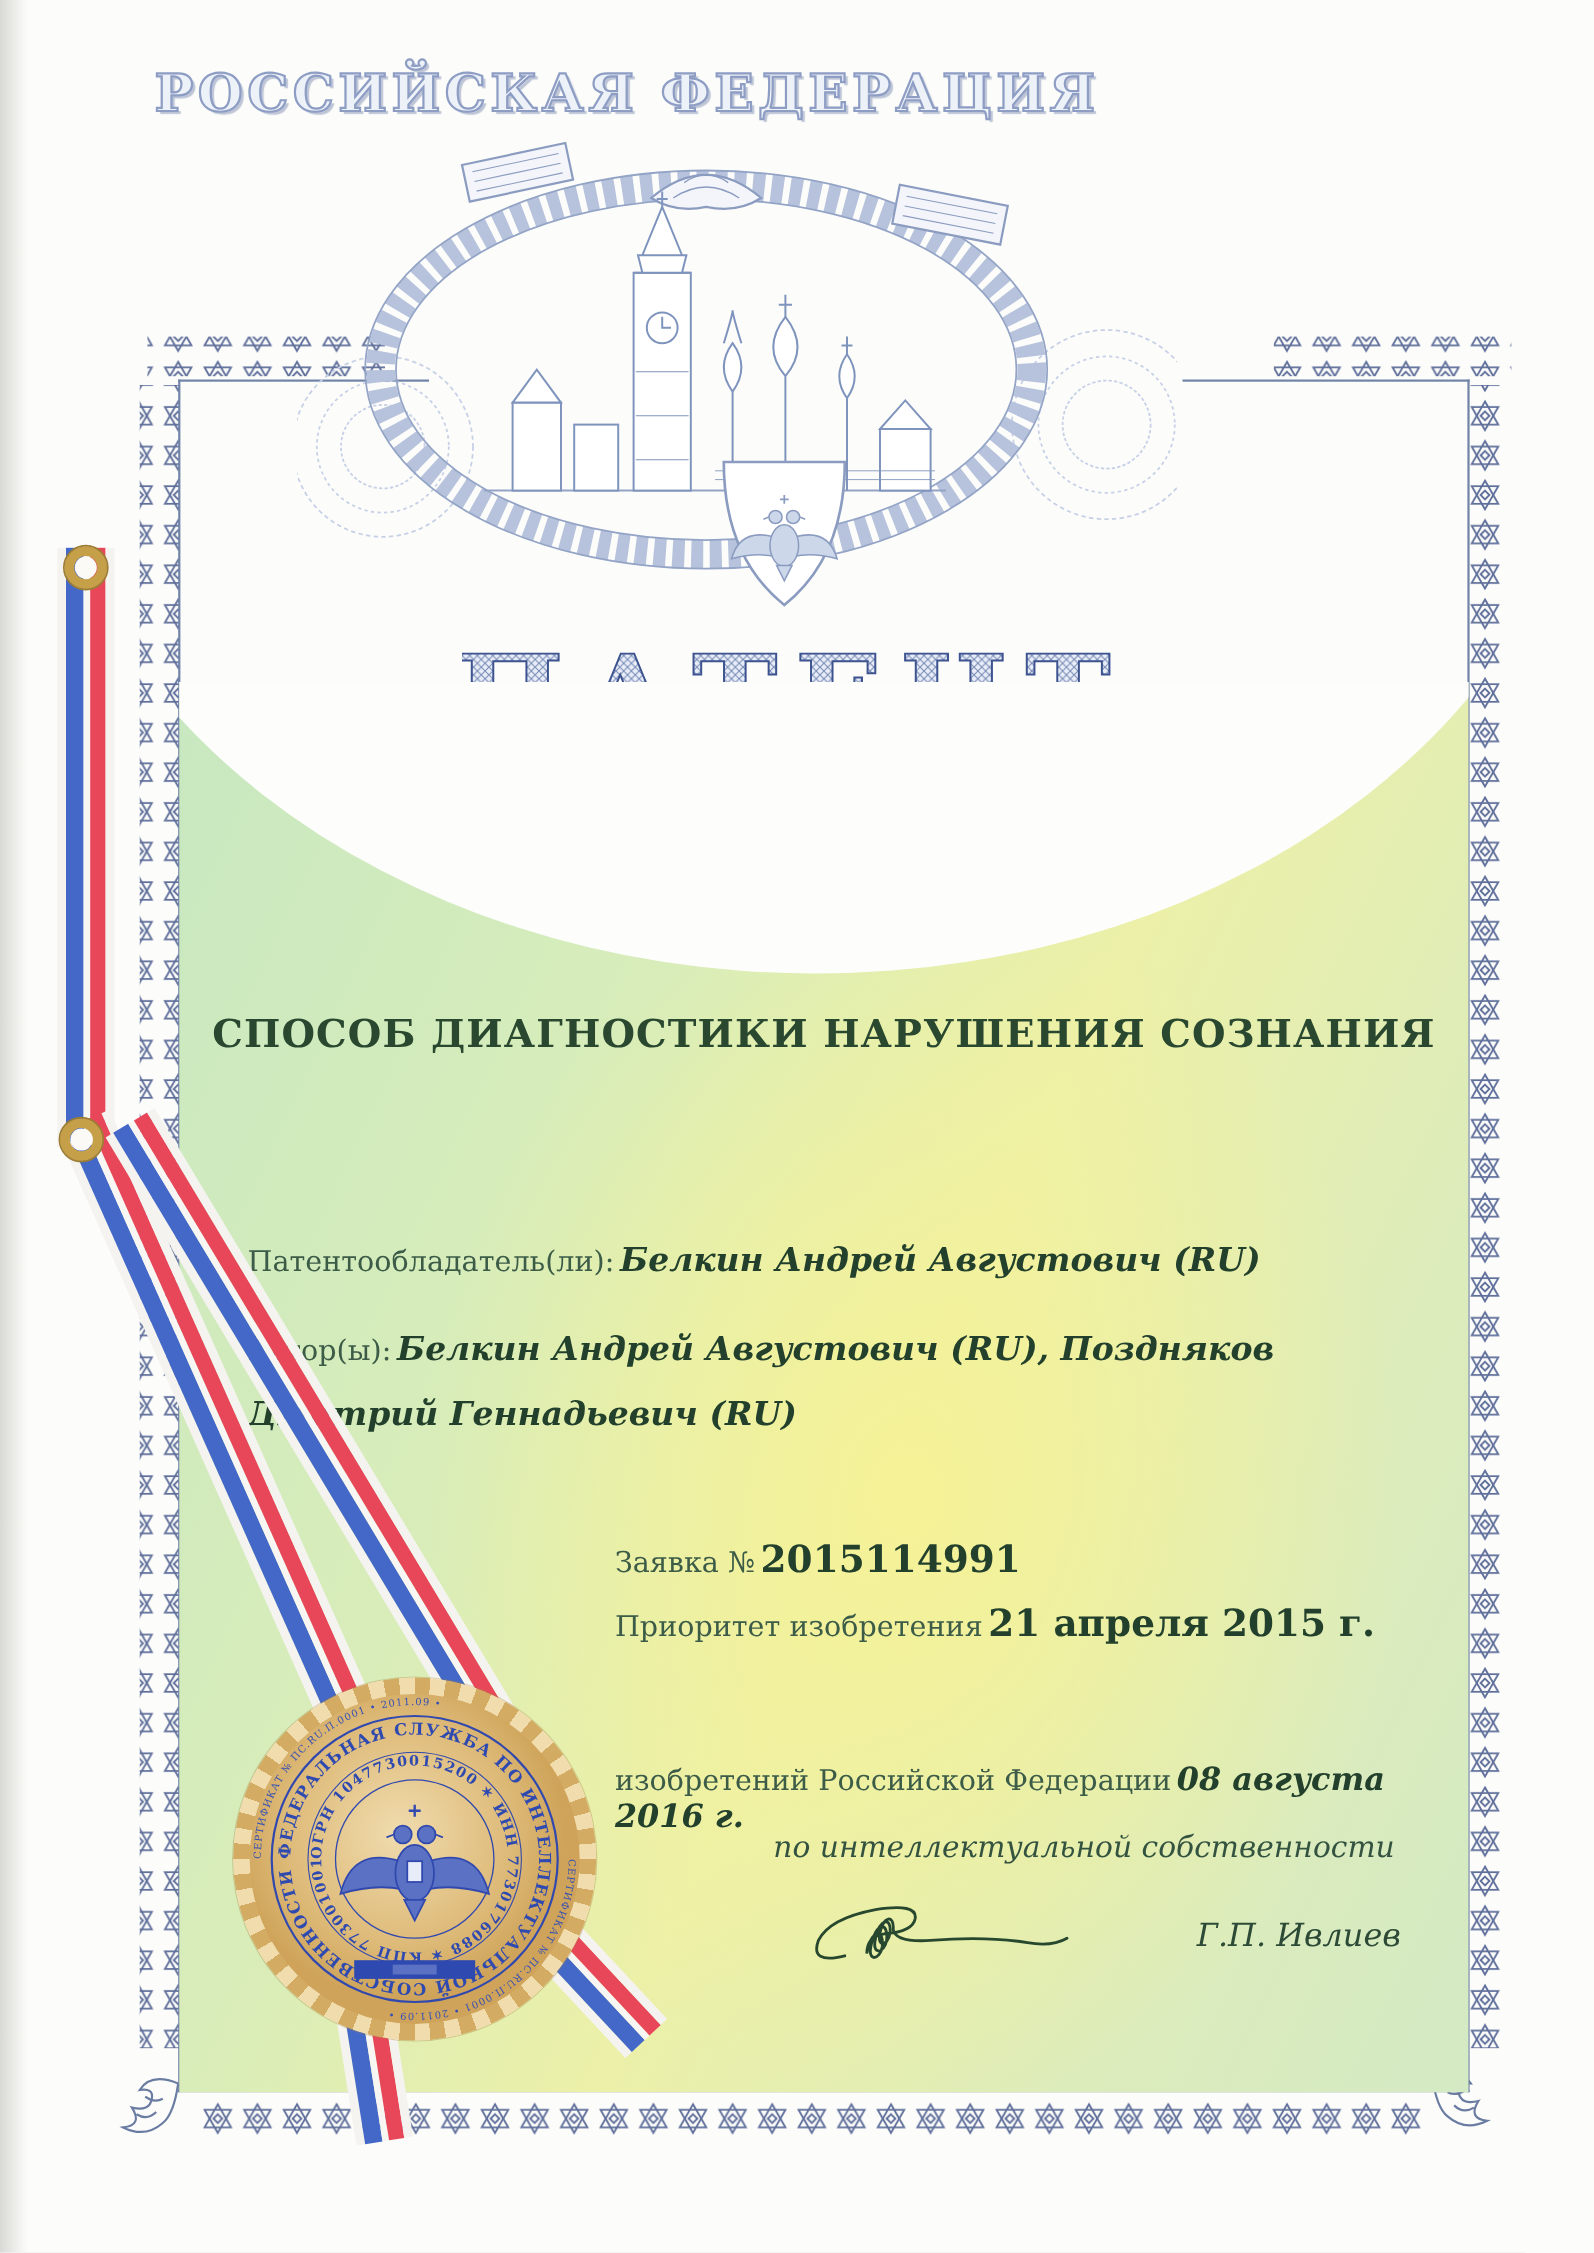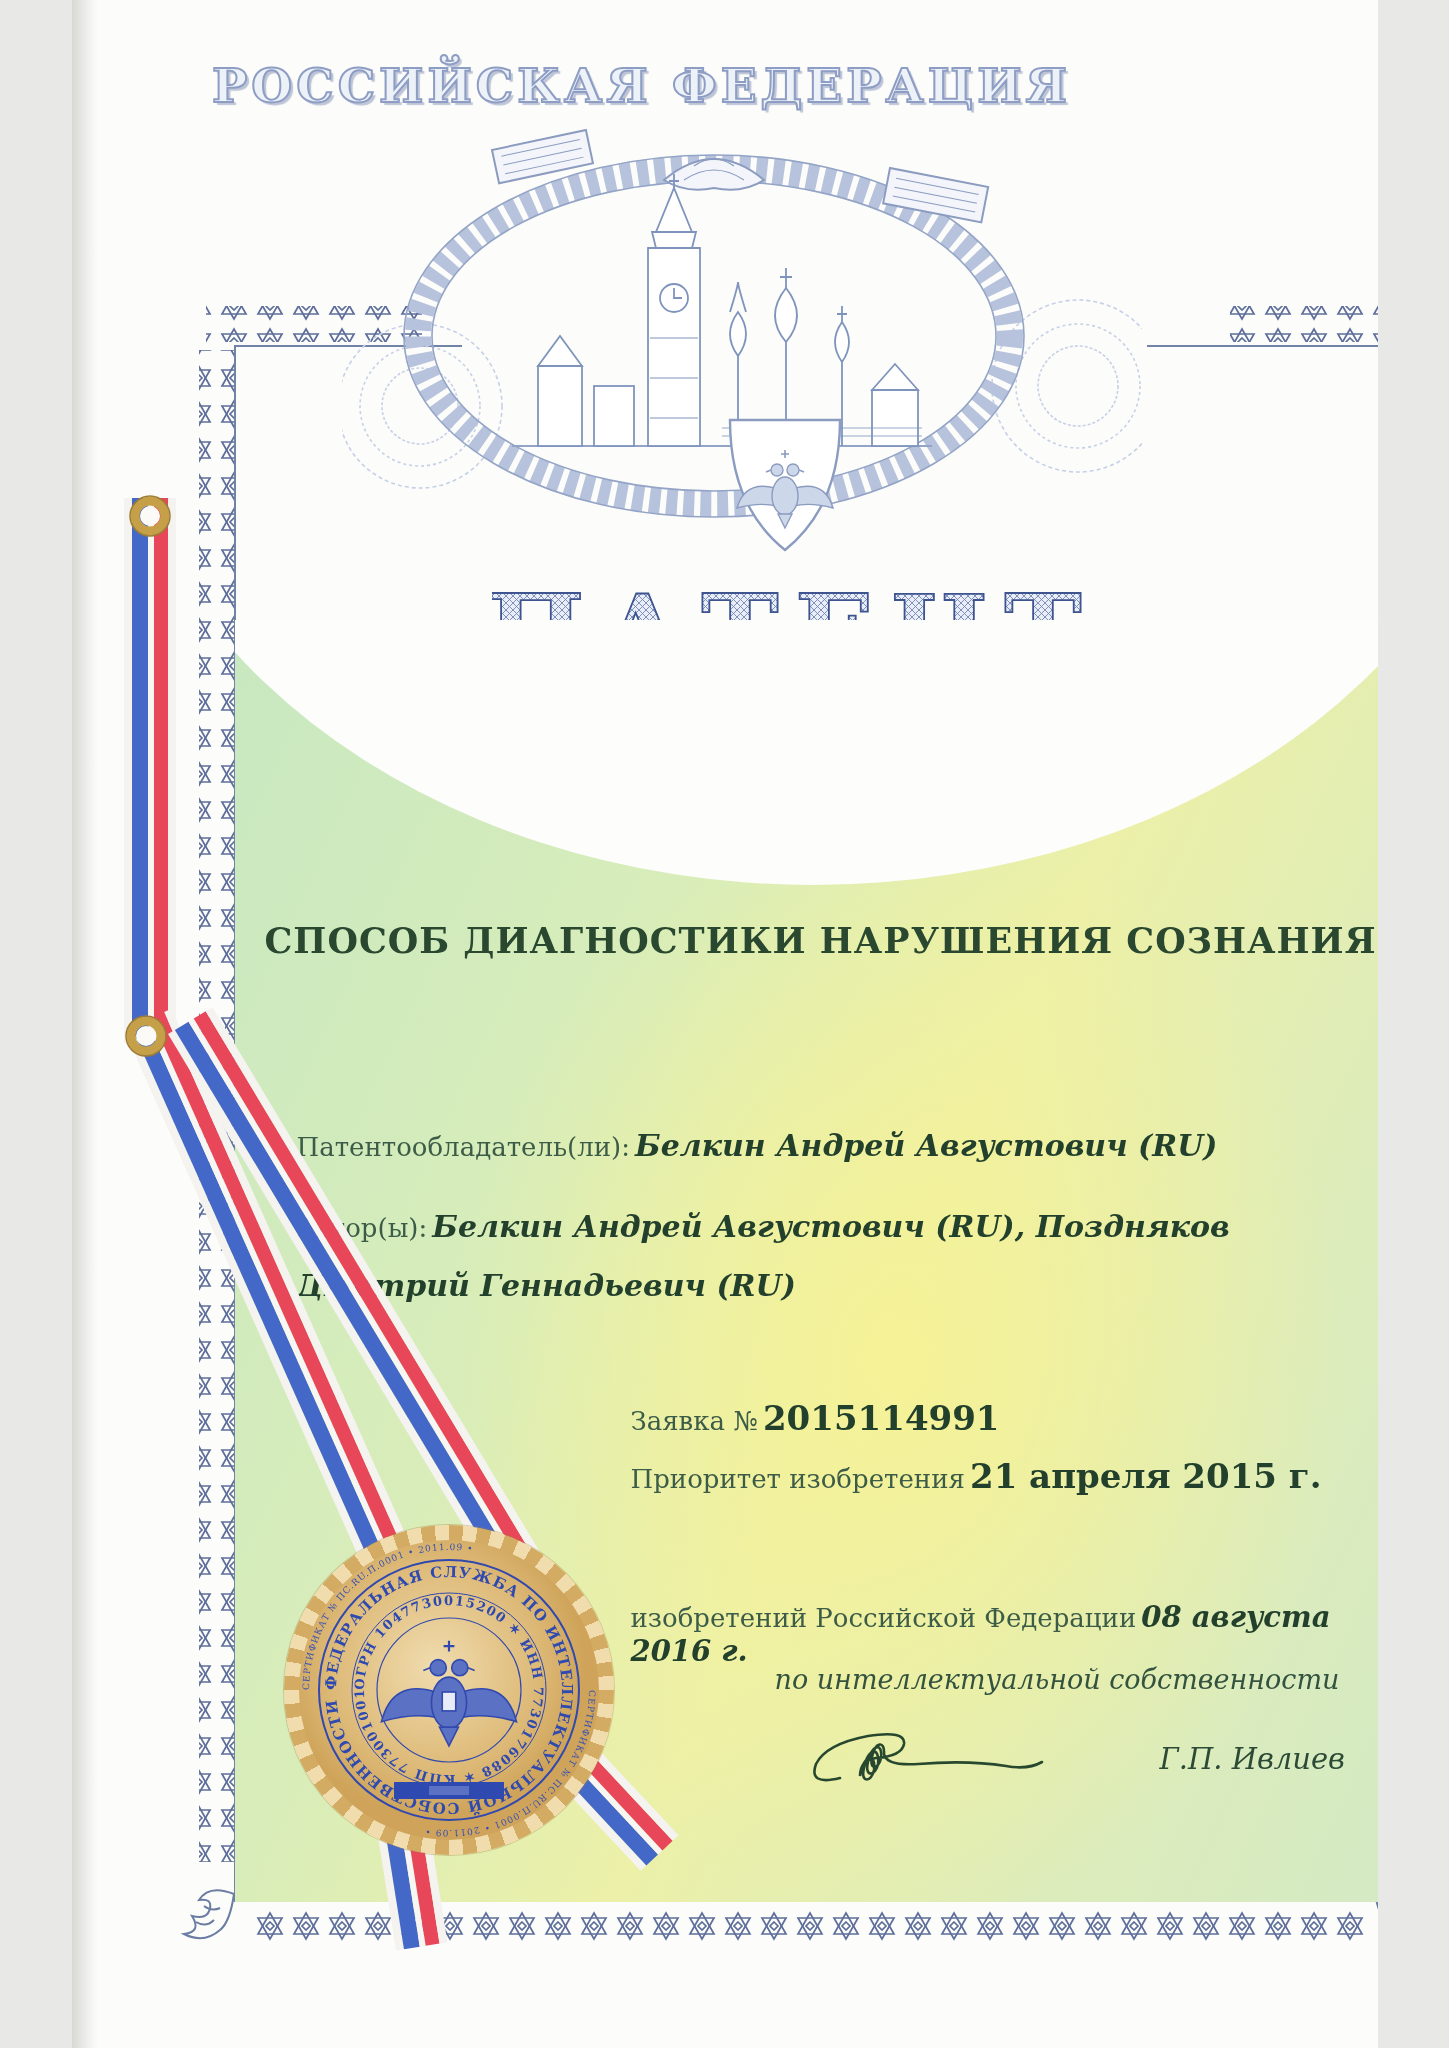--- a/index.html
+++ b/index.html
@@ -1,16 +1,16 @@
 <!DOCTYPE html>
 <html><head>
 <meta charset="utf-8">
 <style>
   html,body{margin:0;padding:0;background:#e8e8e6;}
-  .page{position:relative;width:1306px;height:2048px;margin:0 auto;background:#fcfcfa;overflow:hidden;
+  .page{position:relative;width:1449px;height:2048px;margin:0 auto;background:#fcfcfa;overflow:hidden;
         font-family:"DejaVu Serif","Liberation Serif",serif;}
   .scan-edge{position:absolute;left:0;top:0;width:26px;height:100%;
         background:linear-gradient(90deg,#d8d8d4,#f3f3f0 70%,rgba(252,252,250,0));}
 
   
   .country{position:absolute;left:120px;top:58px;width:900px;text-align:center;
         font-size:47px;font-weight:bold;letter-spacing:4px;color:#edf1f8;
         -webkit-text-stroke:2px #8d9dc4;text-shadow:3px 3px 1px rgba(110,128,170,.45);}
 
   

